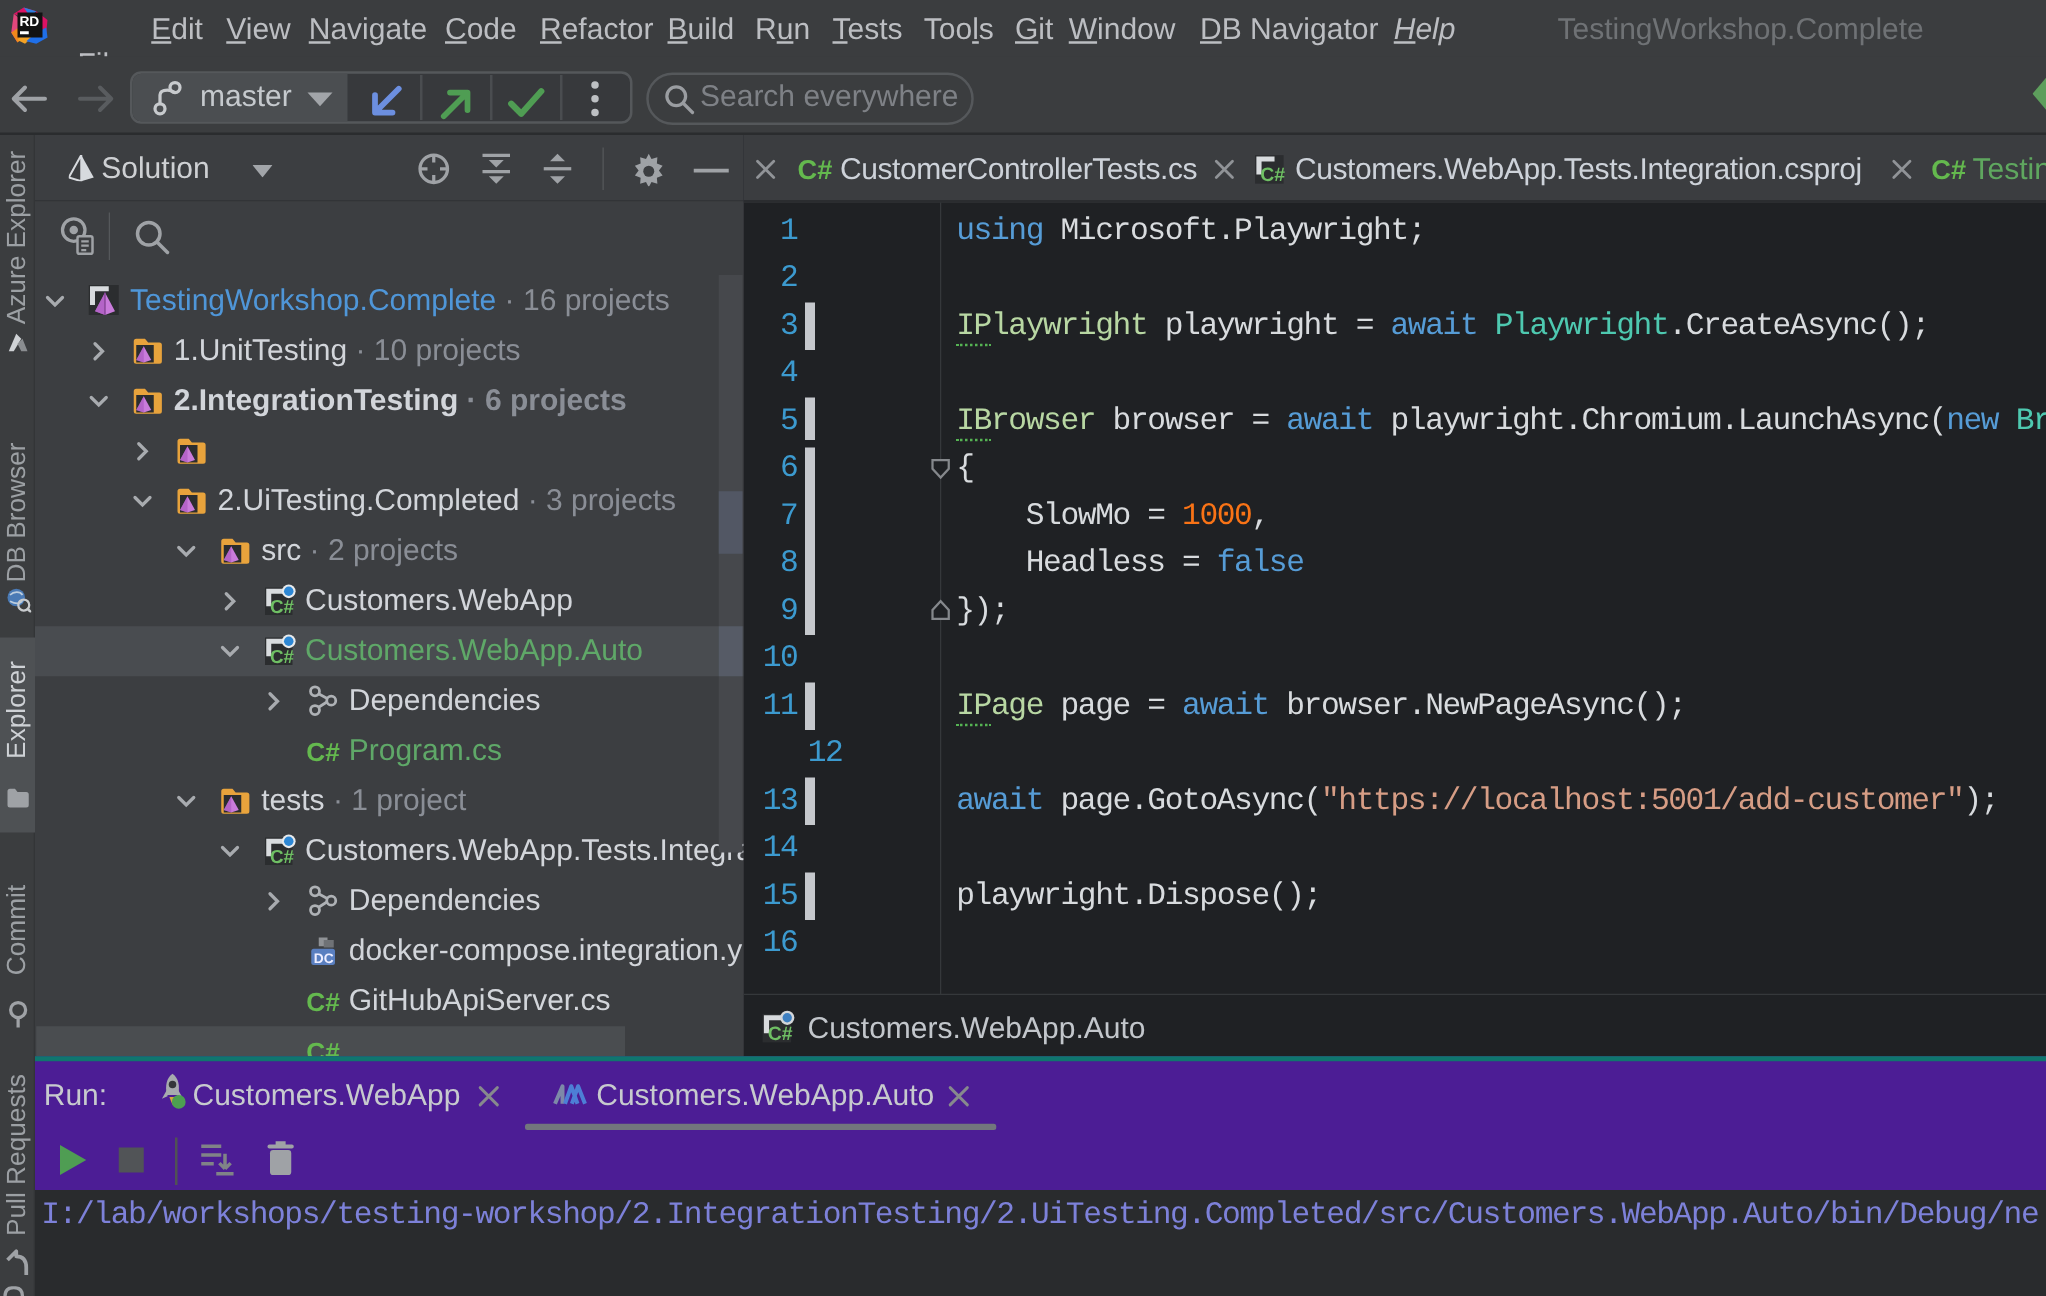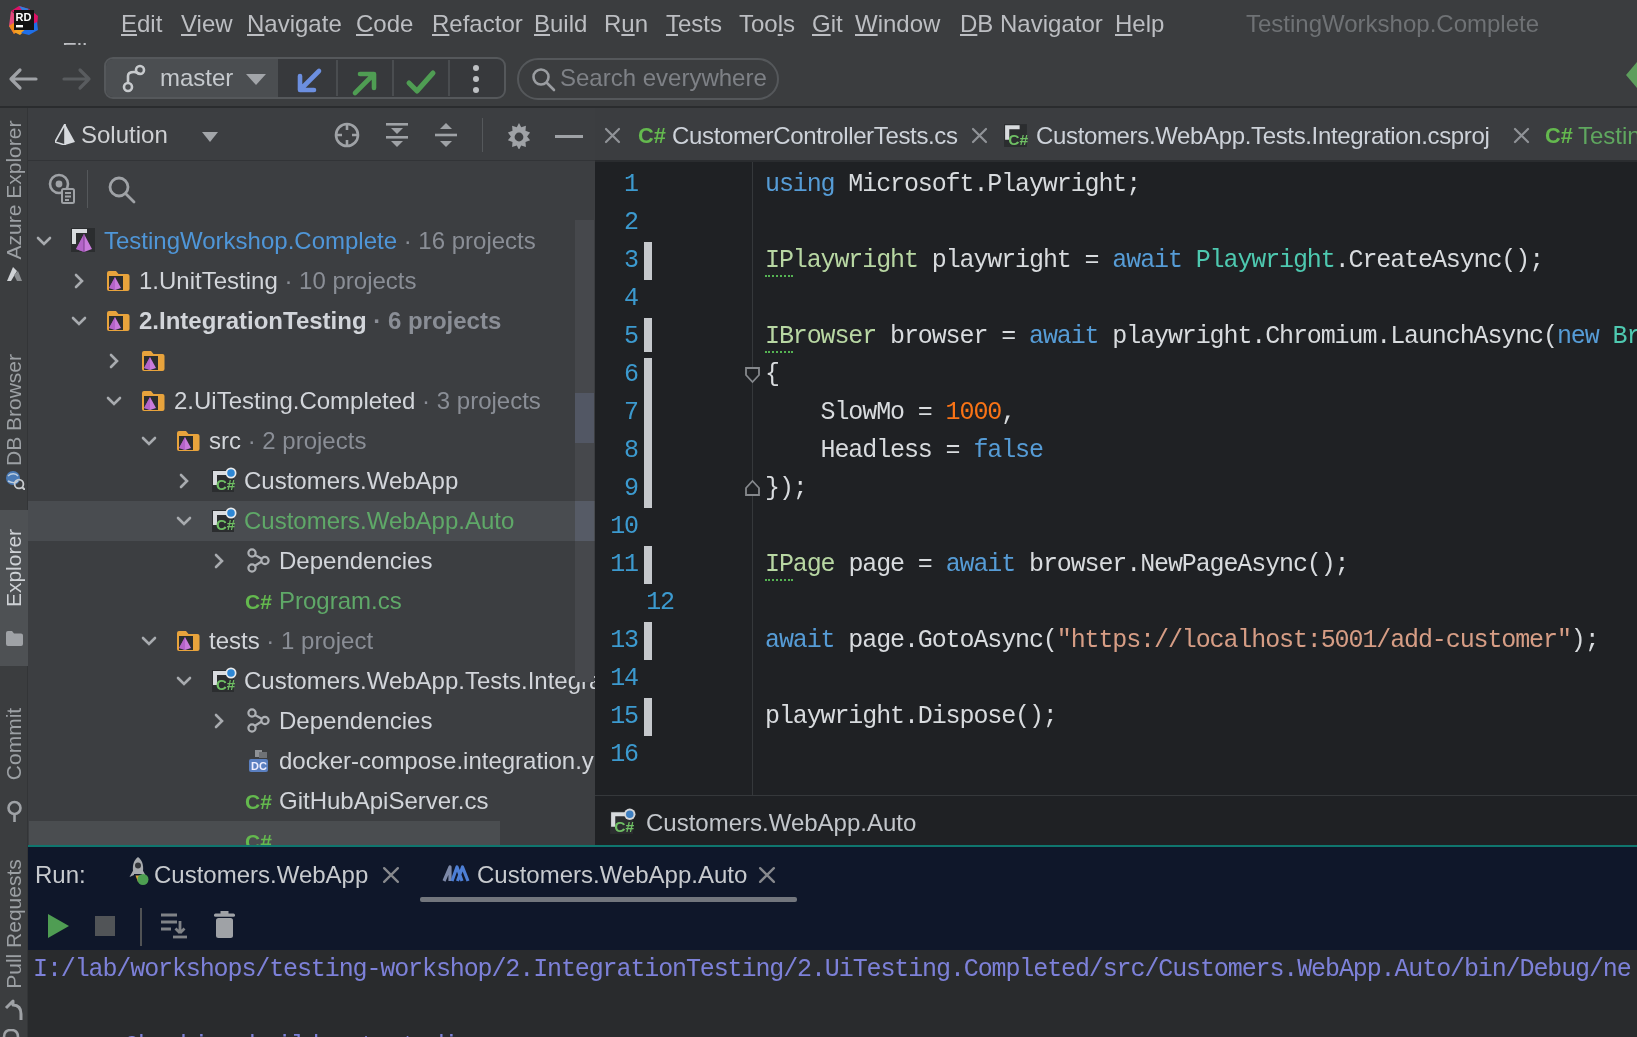--- a/index.html
+++ b/index.html
@@ -44,21 +44,21 @@
 <div class="abs ui" style="left:247px;top:10px;"><u>N</u>avigate</div>
 <div class="abs ui" style="left:356px;top:10px;"><u>C</u>ode</div>
 <div class="abs ui" style="left:432px;top:10px;"><u>R</u>efactor</div>
 <div class="abs ui" style="left:534px;top:10px;"><u>B</u>uild</div>
 <div class="abs ui" style="left:604px;top:10px;">R<u>u</u>n</div>
 <div class="abs ui" style="left:666px;top:10px;"><u>T</u>ests</div>
 <div class="abs ui" style="left:739px;top:10px;">Too<u>l</u>s</div>
 <div class="abs ui" style="left:812px;top:10px;"><u>G</u>it</div>
 <div class="abs ui" style="left:855px;top:10px;"><u>W</u>indow</div>
 <div class="abs ui" style="left:960px;top:10px;"><u>D</u>B Navigator</div>
-<div class="abs ui" style="left:1115px;top:10px;"><u>H</u>elp</div>
+<div class="abs ui" style="left:1115px;top:10px;font-style:italic;"><u>H</u>elp</div>
 <div class="abs ui" style="left:1246px;top:10px;color:#6f7275;">TestingWorkshop.Complete</div>
 
 <div class="abs" style="left:0;top:45px;width:1637px;height:62px;background:#3b3d3f;"></div>
 <div class="abs" style="left:0;top:106px;width:1637px;height:2px;background:#2a2c2e;"></div>
 
 <svg class="abs" style="left:8px;top:66px;" width="32" height="26" viewBox="0 0 32 26">
   <path d="M3 13 H28 M3 13 L12 4 M3 13 L12 22" stroke="#9fa2a6" stroke-width="3.2" fill="none" stroke-linecap="round"></path>
 </svg>
 <svg class="abs" style="left:60px;top:66px;" width="32" height="26" viewBox="0 0 32 26">
   <path d="M29 13 H4 M29 13 L20 4 M29 13 L20 22" stroke="#595c5f" stroke-width="3.2" fill="none" stroke-linecap="round"></path>
@@ -409,21 +409,21 @@
 <rect x="2" y="3" width="22" height="22" fill="#2b2d2f"></rect>
 <path d="M3 4 h14 v4 h-10 v10 h-4 Z" fill="#d8dbde"></path>
 <text x="6" y="23" font-family="Liberation Sans" font-size="15" font-weight="bold" fill="#6fbf64">C#</text>
 <circle cx="21" cy="6" r="5.5" fill="#d4d6d9"></circle>
           <circle cx="21" cy="6" r="3.6" fill="#3e7fc1"></circle>
         </svg>
 <div class="abs ui" style="left:51px;top:701px;color:#c2c6cb;">Customers.WebApp.Auto</div>
 </div>
 </div>
 
-<div class="abs" style="left:28px;top:845px;width:1609px;height:192px;background:#0f172a;border-top:2px solid #0f766e;box-sizing:border-box;">
+<div class="abs" style="left:28px;top:845px;width:1609px;height:192px;background:#4c1d95;border-top:4px solid #0f766e;box-sizing:border-box;">
   <div id="run">
 <div class="abs ui" style="left:7px;top:14px;color:#c7cace;">Run:</div>
 <svg class="abs" style="left:98px;top:9px;" width="24" height="32" viewBox="0 0 24 32">
 <path d="M12 1 C17 4.5 18 11 16.5 18 H7.5 C6 11 7 4.5 12 1 Z" fill="#a7aaae"></path>
 <circle cx="12" cy="9.5" r="3" fill="#34363a"></circle>
 <path d="M8 13 L3.5 21 L8 19 Z" fill="#a7aaae"></path>
           <path d="M16 13 L20.5 21 L16 19 Z" fill="#a7aaae"></path>
 <path d="M9.5 19.5 L12 26 L14.5 19.5 Z" fill="#d7a43c"></path>
 <circle cx="17" cy="23.5" r="5.5" fill="#4d9f51"></circle>
 </svg>

